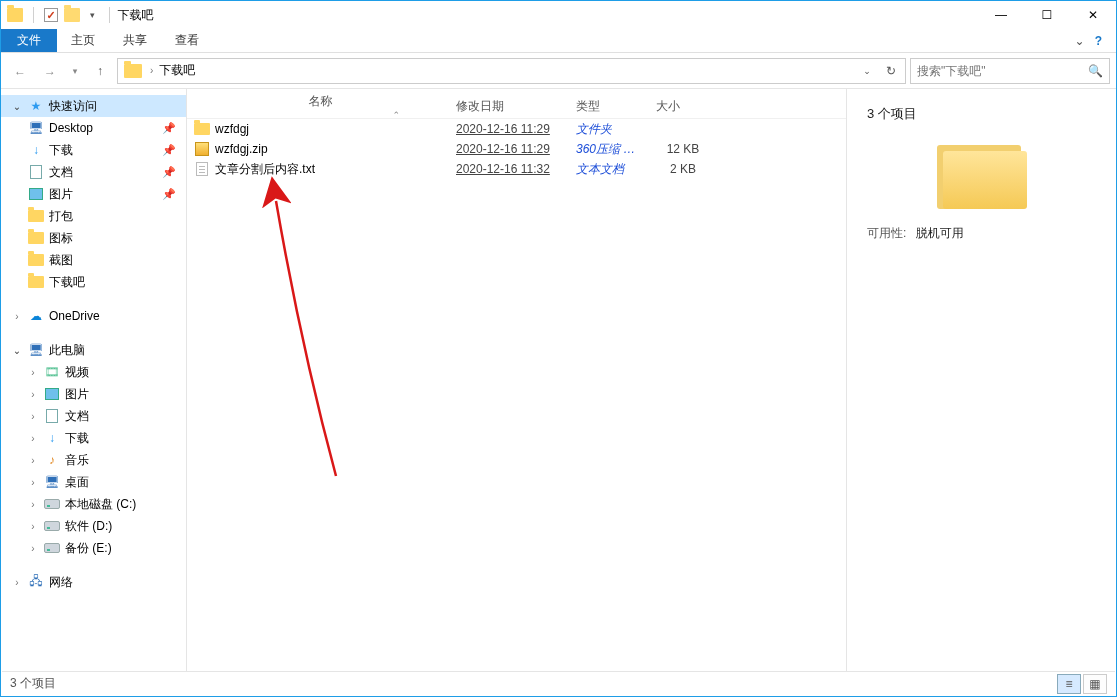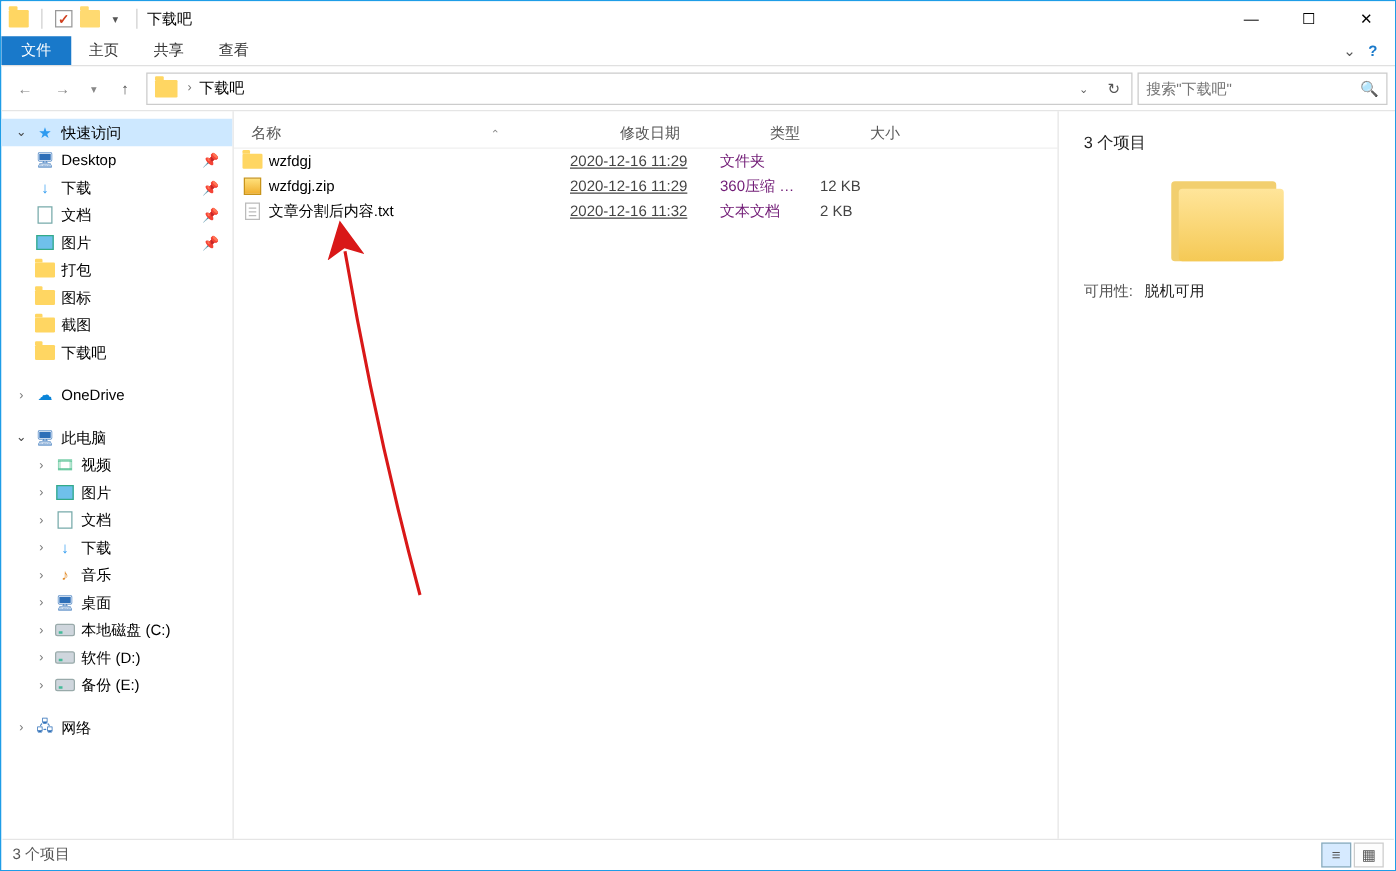--- a/index.html
+++ b/index.html
@@ -66,33 +66,33 @@
 .ic-dl { color: #2e9bf0; }
 .ic-music { color: #e38f2f; }
 .ic-video { color: #4b8; }
 .ic-net { color: #2e6fb8; }
 .ic-desktop { color: #2e6fb8; }
 
 
 .content { flex: 1; display: flex; }
 .listarea { flex: 1; padding: 6px 0 0 0; }
 .col-headers { display: flex; height: 24px; align-items: center; color: #555; padding-left: 6px; border-bottom: 1px solid #f0f0f0; }
-.col-headers .col { padding: 0 8px; }
+.col-headers .col { padding: 0 8px; flex-direction: column; }
 .col-headers .col.name { width: 255px; display: flex; align-items: center; }
 .col-headers .col.name .sort { margin-left: auto; margin-right: 40px; font-size: 9px; color: #888; }
-.col-headers .col.date { width: 120px; margin-left: 40px; }
+.col-headers .col.date { width: 120px; }
 .col-headers .col.type { width: 80px; }
 .col-headers .col.size { width: 70px; text-align: left; }
 
 .row { display: flex; height: 20px; align-items: center; padding-left: 6px; }
 .row .ricon { width: 18px; display: flex; align-items: center; justify-content: center; margin-right: 4px; }
 .row .rname { width: 233px; white-space: nowrap; overflow: hidden; text-overflow: ellipsis; }
 .row .rdate { width: 120px; padding: 0 8px; color: #444; text-decoration: underline; }
-.row .rtype { width: 80px; padding: 0 8px; color: #701a75; white-space: nowrap; overflow: hidden; text-overflow: ellipsis; }
-.row .rsize { width: 70px; padding: 0 8px; text-align: left; color: #444; }
+.row .rtype { width: 80px; padding: 0 8px; color: #1d4ed8; white-space: nowrap; overflow: hidden; text-overflow: ellipsis; font-style: italic; }
+.row .rsize { width: 70px; padding: 0 8px; text-align: center; color: #444; }
 
 .ic-zip { width: 14px; height: 14px; background: linear-gradient(#ffe07a,#f0b030); border: 1px solid #c8941a; }
 .ic-txt { width: 12px; height: 14px; background: #fff; border: 1px solid #bbb; position: relative; }
 .ic-txt::before { content: ""; position: absolute; top: 3px; left: 2px; right: 2px; height: 1px; background: #bbb; box-shadow: 0 3px 0 #bbb, 0 6px 0 #bbb; }
 
 
 .details { width: 270px; border-left: 1px solid #e5e5e5; padding: 16px 20px; }
 .details .count { font-size: 13px; color: #222; margin-bottom: 14px; }
 .details .big-folder { width: 90px; height: 72px; margin: 10px auto 16px auto; position: relative; }
 .details .big-folder .back { position: absolute; inset: 8px 6px 0 0; background: #f2cf6f; border-radius: 3px; }

